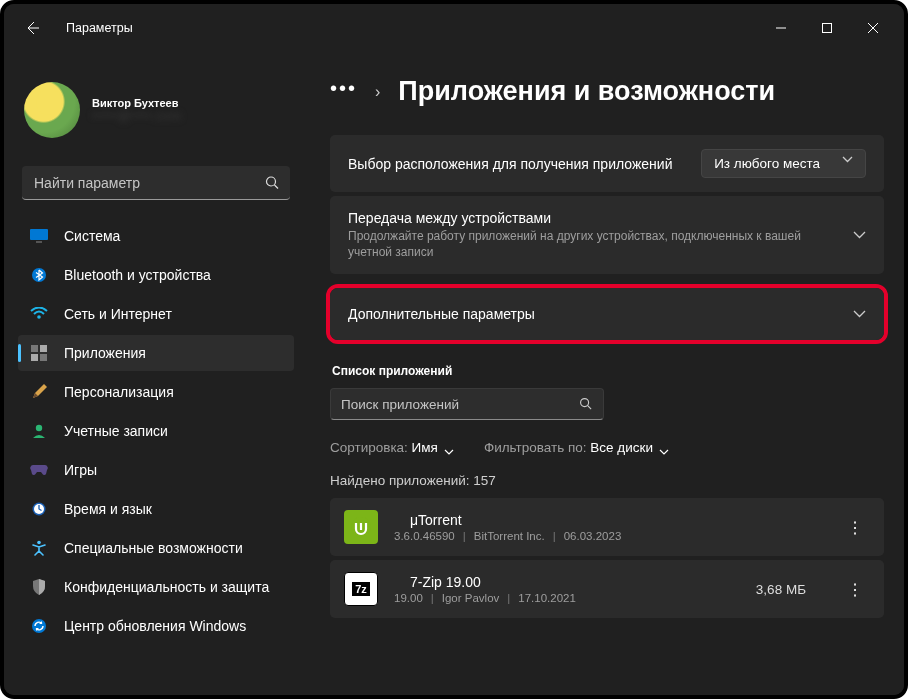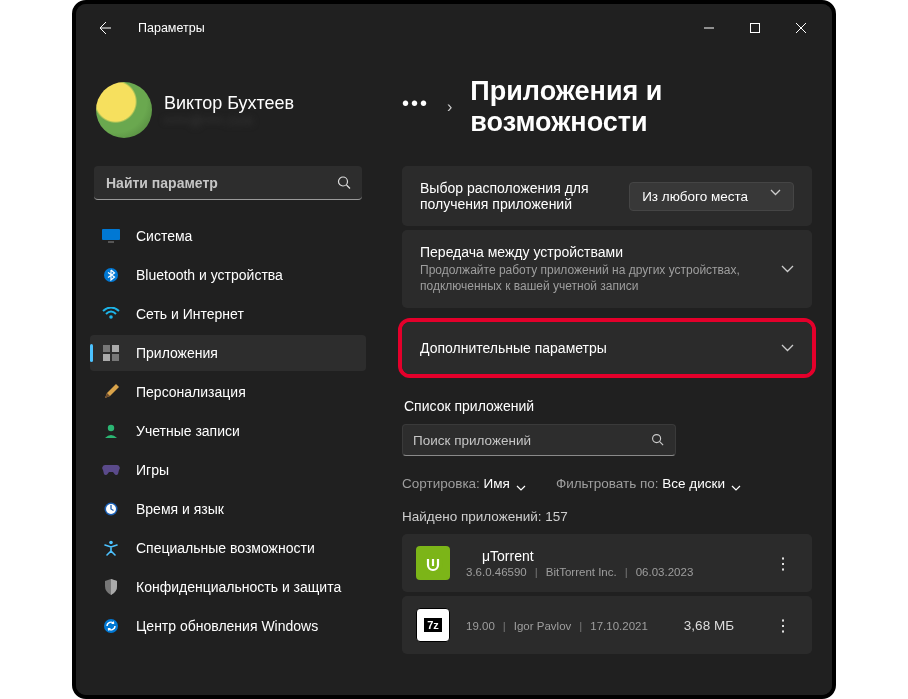--- a/index.html
+++ b/index.html
@@ -1,32 +1,32 @@
 <!DOCTYPE html>
 <html><head>
 <meta charset="utf-8">
 <style>
   * { box-sizing: border-box; margin: 0; padding: 0; font-family: "Segoe UI", sans-serif; }
   body { background: #fff; display: flex; justify-content: center; }
-  .frame { width: 764px; height: 699px; border: 4px solid #000; border-radius: 14px; position: relative; background: #202020; color: #fff; overflow: hidden; }
+  .frame { width: 908px; height: 699px; border: 4px solid #000; border-radius: 14px; position: relative; background: #202020; color: #fff; overflow: hidden; }
   .inner { position: absolute; inset: 0; background: #202020; display: flex; flex-direction: column; }
   .titlebar { height: 48px; display: flex; align-items: center; padding: 0 8px 0 14px; }
   .titlebar .back { width: 28px; height: 28px; display: flex; align-items: center; justify-content: center; cursor: pointer; }
   .titlebar .title { font-size: 12.5px; margin-left: 20px; color: #fff; }
   .winctl { margin-left: auto; display: flex; }
   .winctl div { width: 46px; height: 32px; display: flex; align-items: center; justify-content: center; cursor: pointer; }
   .content { flex: 1; display: flex; overflow: hidden; }
   .sidebar { width: 300px; padding: 0 10px 10px 14px; overflow-y: auto; flex-shrink: 0; }
   .profile { display: flex; align-items: center; gap: 12px; padding: 30px 6px 18px 6px; }
   .avatar { width: 56px; height: 56px; border-radius: 50%; background: radial-gradient(circle at 35% 35%, #f6e05e 0%, #f6e05e 38%, #6aa84f 42%, #6aa84f 60%, #4a7b38 100%); flex-shrink: 0; overflow:hidden; position:relative; }
   .avatar::after{content:"";position:absolute;left:12px;top:7px;width:26px;height:26px;background:#f6e05e;border-radius:50%;}
-  .profile .name { font-size: 18px; font-weight: 400; }
+  .profile .name { font-size: 11px; font-weight: 700; }
   .profile .email { font-size: 12px; color: #3a3a3a; filter: blur(3px); letter-spacing:1px;}
   .search { margin: 10px 4px 18px 4px; position: relative; }
-  .search input { width: 100%; height: 34px; background: #2d2d2d; border: none; border-bottom: 1px solid #9a9a9a; border-radius: 4px; color: #fff; padding: 0 36px 0 12px; font-size: 14px; outline: none; font-weight: bold; }
+  .search input { width: 100%; height: 34px; background: #2d2d2d; border: none; border-bottom: 1px solid #9a9a9a; border-radius: 4px; color: #fff; padding: 0 36px 0 12px; font-size: 14px; outline: none; }
   .search input::placeholder { color: #c5c5c5; }
   .search .icon { position: absolute; right: 10px; top: 50%; transform: translateY(-50%); color: #ddd; }
   .nav { display: flex; flex-direction: column; gap: 3px; }
   .nav-item { display: flex; align-items: center; gap: 16px; padding: 9px 12px; border-radius: 4px; font-size: 14px; cursor: pointer; }
   .nav-item.active { background: #2d2d2d; position: relative; }
   .nav-item.active::before { content: ""; position: absolute; left: 0; top: 9px; bottom: 9px; width: 3px; background: #4cc2ff; border-radius: 2px; }
   .nav-icon { width: 18px; height: 18px; display: flex; align-items: center; justify-content: center; flex-shrink: 0; }
   .main { flex: 1; padding: 24px 20px 0 26px; overflow-y: auto; }
   .breadcrumb { display: flex; align-items: center; gap: 18px; margin-bottom: 28px; }
   .breadcrumb .dots { font-size: 20px; line-height: 1; letter-spacing: 2px; color:#fff; padding-bottom:8px; cursor:pointer;}
@@ -34,21 +34,21 @@
   .page-title { font-size: 27px; font-weight: 600; }
   .card { background: #2b2b2b; border-radius: 5px; padding: 14px 18px; margin-bottom: 4px; display: flex; align-items: center; gap: 16px; cursor: pointer; }
   .card + .card { margin-top: 4px; }
   .card-text { flex: 1; }
   .card-title { font-size: 14px; color: #fff; }
   .card-sub { font-size: 12px; color: #9e9e9e; margin-top: 2px; line-height: 1.35; }
   .dropdown { background: #383838; border: 1px solid #454545; border-radius: 4px; padding: 6px 12px; display: flex; align-items: flex-start; gap: 22px; font-size: 13.5px; cursor: pointer; }
   .expand { color: #ccc; flex-shrink:0;}
   .highlight { border: 4px solid #e4002b; border-radius: 12px; margin: 10px -4px 14px -4px; }
   .highlight .card { margin: 0; border-radius: 8px; padding: 18px 18px; }
-  .section-title { font-size: 14px; font-weight: 400; margin: 20px 0 10px 2px; }
+  .section-title { font-size: 12px; font-weight: 700; margin: 20px 0 10px 2px; }
   .app-search { width: 274px; height: 32px; background: #2d2d2d; border: 1px solid #3a3a3a; border-bottom: 1px solid #8a8a8a; border-radius: 4px; display: flex; align-items: center; padding: 2px 10px; margin-bottom: 20px; }
   .app-search input { flex: 1; background: transparent; border: none; color: #fff; font-size: 13.5px; outline: none; }
   .app-search input::placeholder { color: #c5c5c5; }
   .sortrow { display: flex; align-items: center; gap: 30px; font-size: 13.5px; color: #9e9e9e; margin-bottom: 18px; }
   .sortrow .sel { color: #fff; display: inline-flex; align-items: flex-end; gap: 6px; cursor: pointer; }
   .found { font-size: 13.5px; color: #cfcfcf; margin-bottom: 10px; }
   .app-item { background: #2b2b2b; border-radius: 5px; padding: 12px 14px; display: flex; align-items: center; gap: 16px; margin-bottom: 4px; }
   .app-icon { width: 34px; height: 34px; border-radius: 4px; display: flex; align-items: center; justify-content: center; font-size: 12px; font-weight: bold; flex-shrink: 0; }
   .app-info { flex: 1; }
   .app-name { font-size: 14px; padding-left: 16px; }
@@ -319,20 +319,21 @@
             </div>
           </div>
           <div class="more">⋮</div>
         </div>
 
         <div class="app-item">
           <div class="app-icon" style="background:#fff;color:#000;border:1px solid #000">
             <span style="background:#000;color:#fff;padding:1px 3px;font-size:11px">7z</span>
           </div>
           <div class="app-info">
+            <div class="app-name">7-Zip 19.00</div>
             <div class="app-meta">
               <span>19.00</span>
                 <span class="sep">|</span>
               <span>Igor Pavlov</span>
                 <span class="sep">|</span>
               <span>17.10.2021</span>
             </div>
           </div>
           <div class="app-size">3,68 МБ</div>
           <div class="more">⋮</div>

